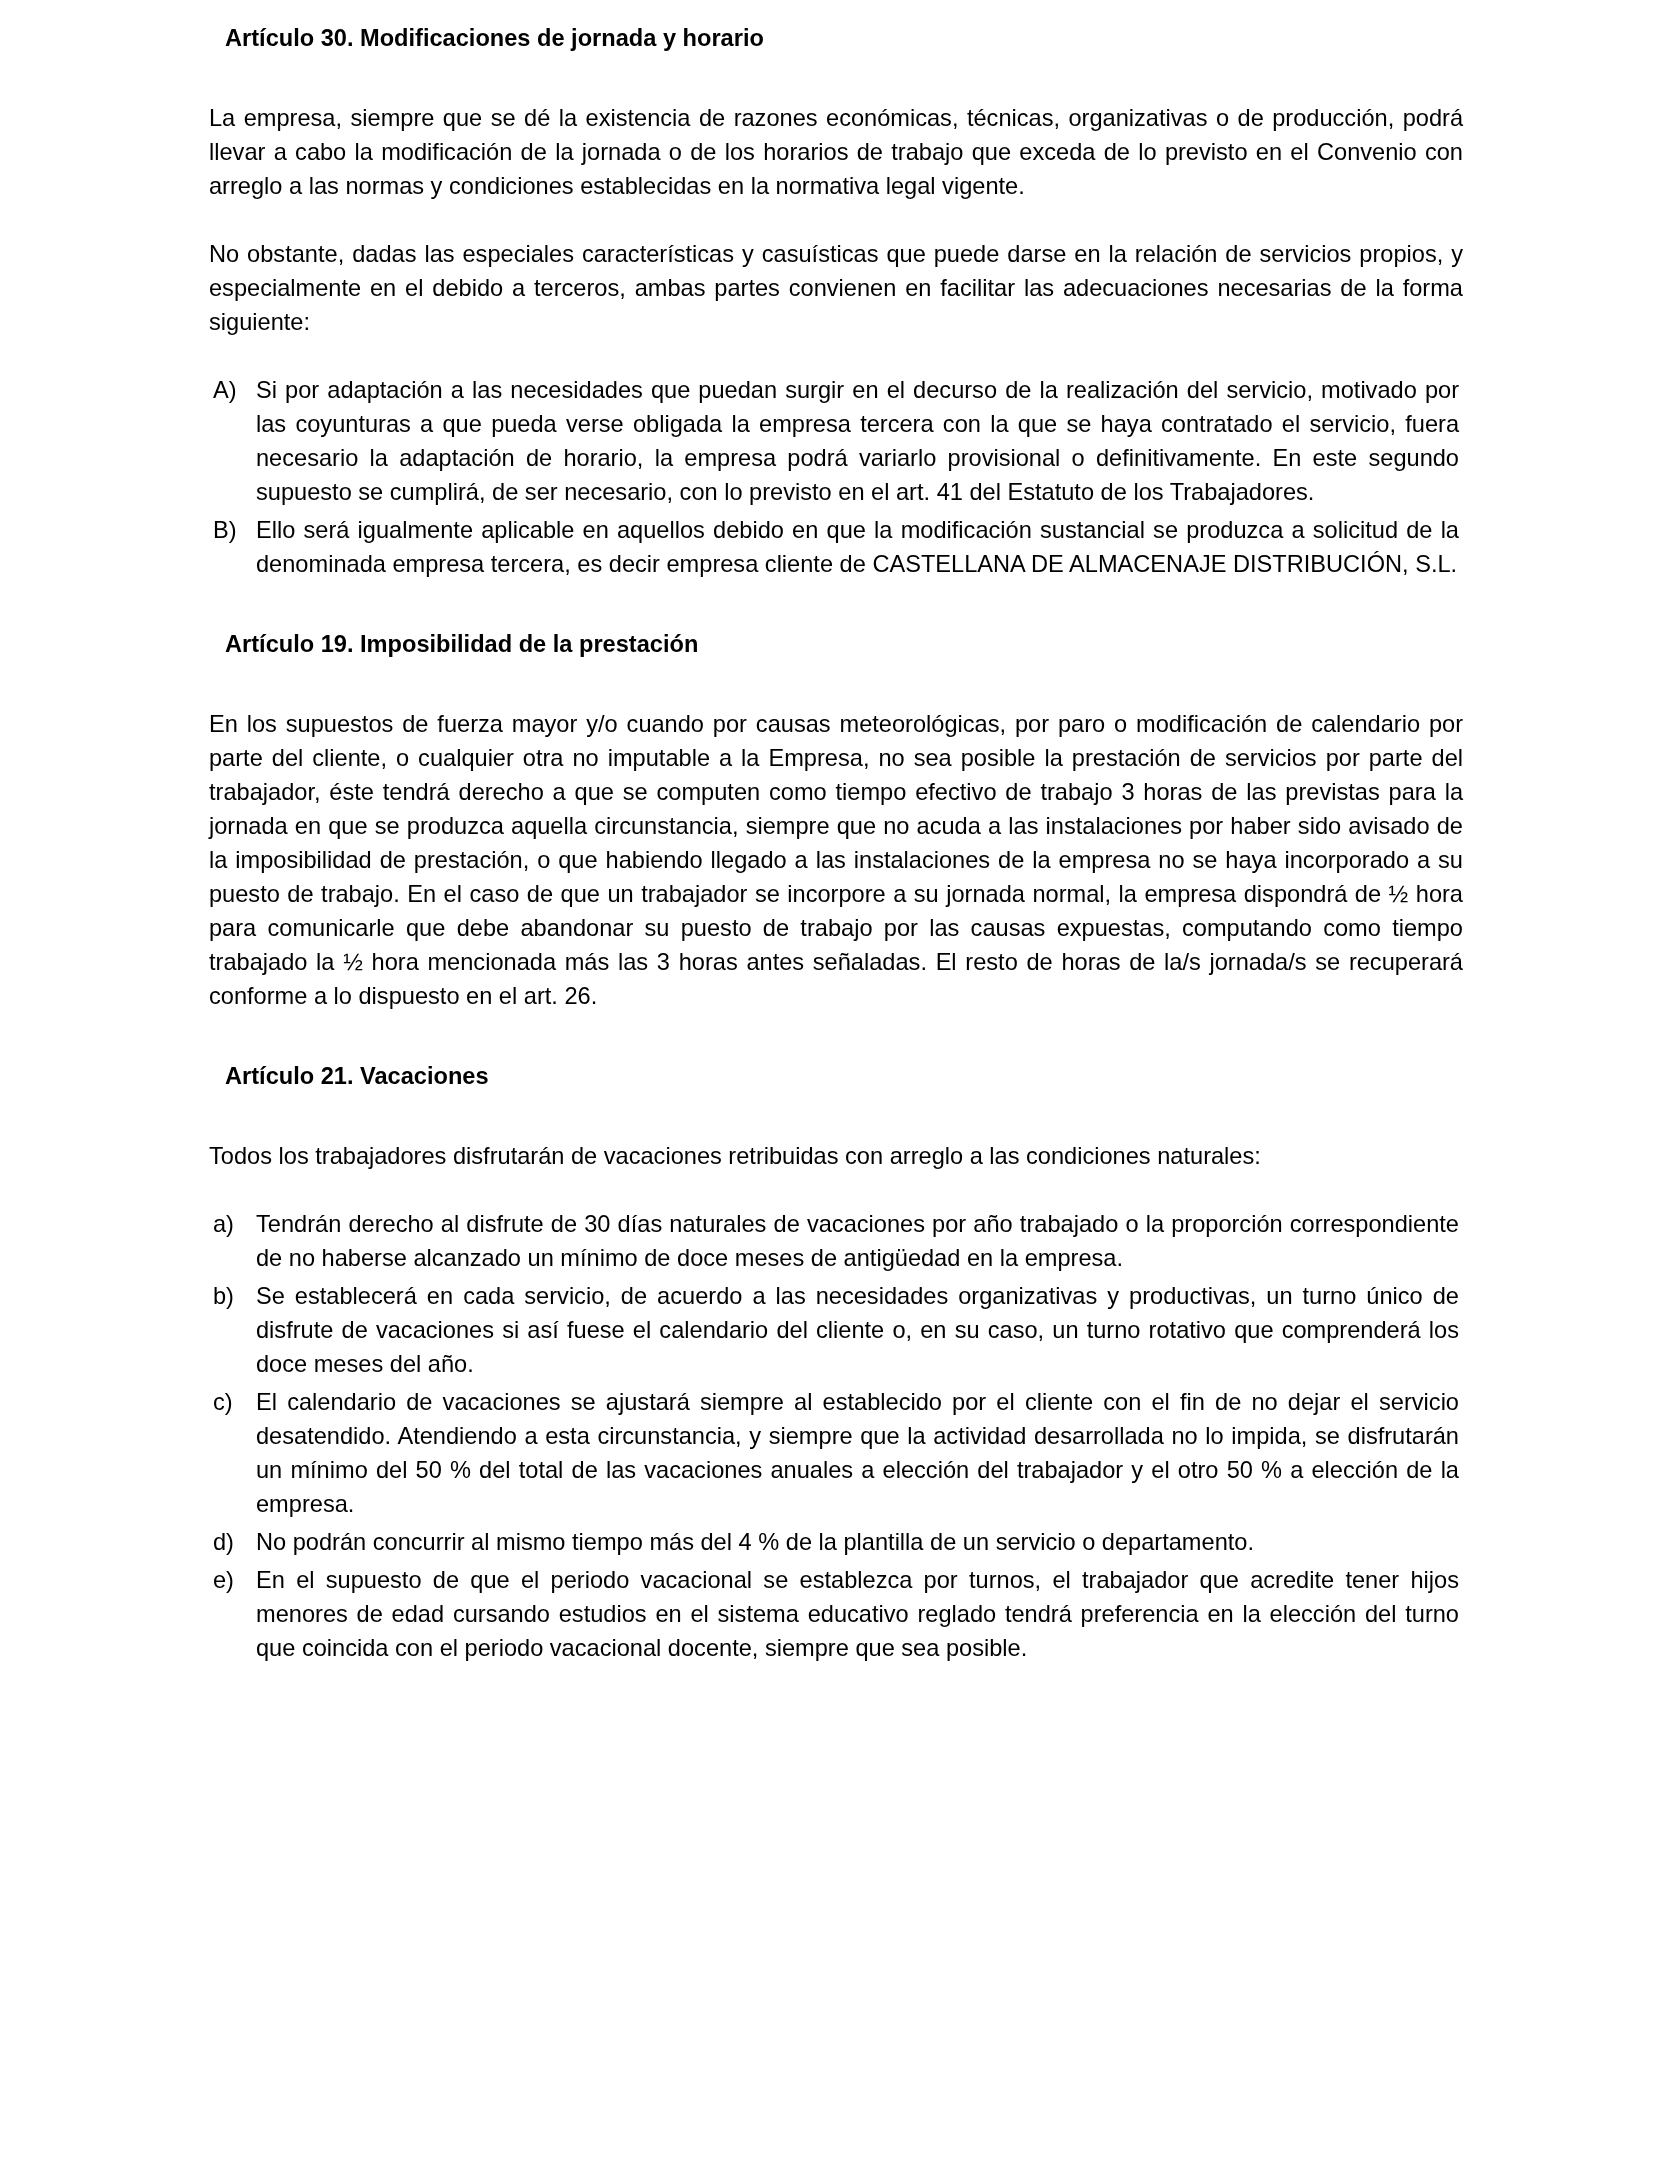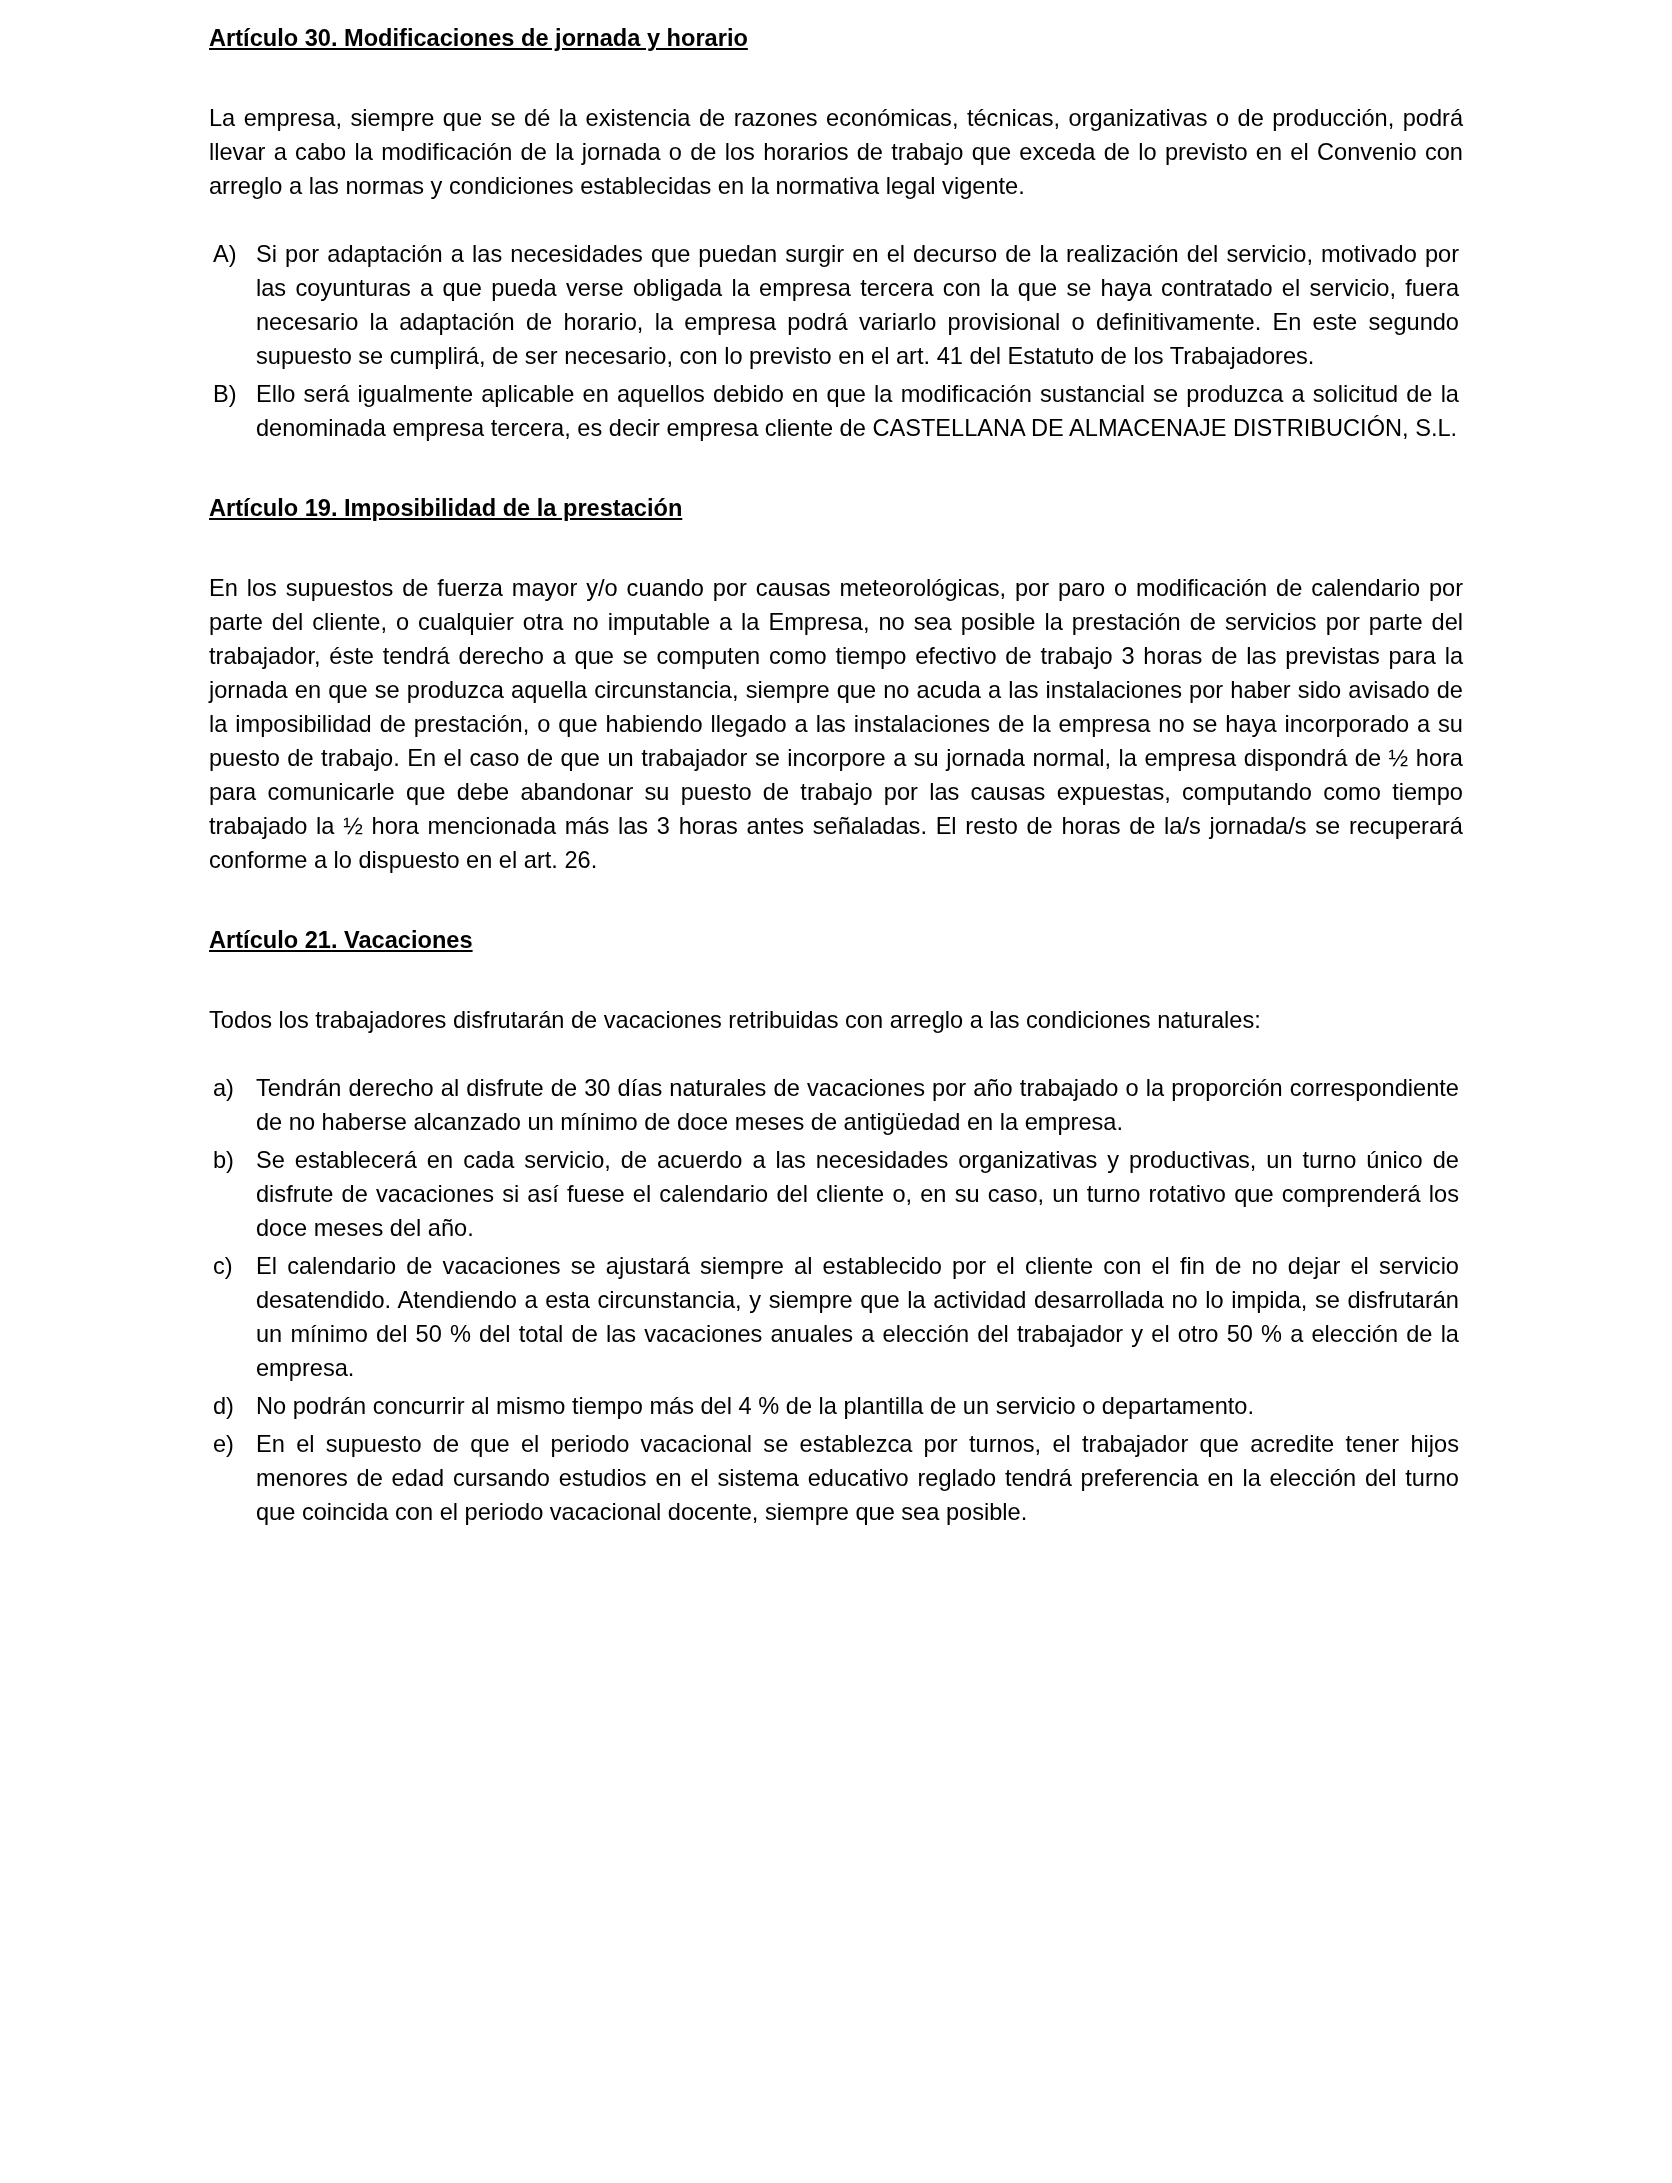--- a/index.html
+++ b/index.html
@@ -17,23 +17,22 @@
     color: #000000;
     font-family: "Liberation Sans", "DejaVu Sans", sans-serif;
     font-size: 23.6px;
     line-height: 34px;
     overflow: hidden;
   }
   .heading {
     font-size: 23.6px;
     font-weight: bold;
     line-height: 34px;
-    margin: 46px 0;
+    margin: 46px 16px;
     text-align: left;
-    text-decoration: underline;
   }
   .heading.first {
     margin-top: 0;
   }
   .para {
     margin: 34px 0;
     text-align: justify;
   }
   .list {
     margin: 34px 0;
@@ -52,20 +51,21 @@
 </style>
 </head>
 <body>
 
 <div class="page">
 
   <div class="heading first">Artículo 30. Modificaciones de jornada y horario</div>
 
   <p class="para">La empresa, siempre que se dé la existencia de razones económicas, técnicas, organizativas o de producción, podrá llevar a cabo la modificación de la jornada o de los horarios de trabajo que exceda de lo previsto en el Convenio con arreglo a las normas y condiciones establecidas en la normativa legal vigente.</p>
 
+  <p class="para">No obstante, dadas las especiales características y casuísticas que puede darse en la relación de servicios propios, y especialmente en el debido a terceros, ambas partes convienen en facilitar las adecuaciones necesarias de la forma siguiente:</p>
 
   <div class="list">
     <div class="li"><span class="marker">A)</span><span>Si por adaptación a las necesidades que puedan surgir en el decurso de la realización del servicio, motivado por las coyunturas a que pueda verse obligada la empresa tercera con la que se haya contratado el servicio, fuera necesario la adaptación de horario, la empresa podrá variarlo provisional o definitivamente. En este segundo supuesto se cumplirá, de ser necesario, con lo previsto en el art. 41 del Estatuto de los Trabajadores.</span></div>
     <div class="li"><span class="marker">B)</span><span>Ello será igualmente aplicable en aquellos debido en que la modificación sustancial se produzca a solicitud de la denominada empresa tercera, es decir empresa cliente de CASTELLANA DE ALMACENAJE DISTRIBUCIÓN, S.L.</span></div>
   </div>
 
   <div class="heading">Artículo 19. Imposibilidad de la prestación</div>
 
   <p class="para">En los supuestos de fuerza mayor y/o cuando por causas meteorológicas, por paro o modificación de calendario por parte del cliente, o cualquier otra no imputable a la Empresa, no sea posible la prestación de servicios por parte del trabajador, éste tendrá derecho a que se computen como tiempo efectivo de trabajo 3 horas de las previstas para la jornada en que se produzca aquella circunstancia, siempre que no acuda a las instalaciones por haber sido avisado de la imposibilidad de prestación, o que habiendo llegado a las instalaciones de la empresa no se haya incorporado a su puesto de trabajo. En el caso de que un trabajador se incorpore a su jornada normal, la empresa dispondrá de ½ hora para comunicarle que debe abandonar su puesto de trabajo por las causas expuestas, computando como tiempo trabajado la ½ hora mencionada más las 3 horas antes señaladas. El resto de horas de la/s jornada/s se recuperará conforme a lo dispuesto en el art. 26.</p>
 

